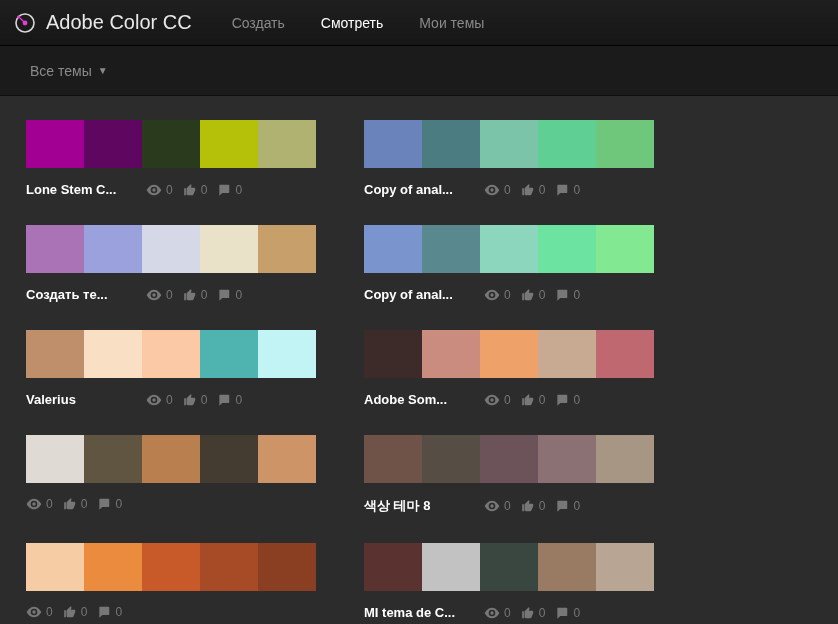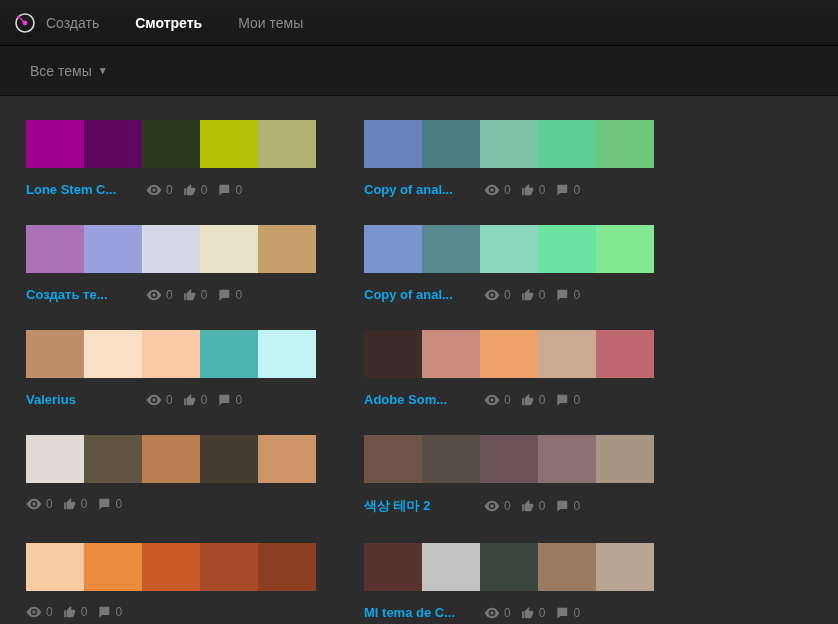--- a/index.html
+++ b/index.html
@@ -29,21 +29,21 @@
     font-size: 20px;
     font-weight: 300;
     margin-right: 40px;
   }
   .nav-tabs { display:flex; gap: 36px; }
   .nav-tab {
     color: #8a8a8a;
     font-size: 14px;
     cursor: pointer;
   }
-  .nav-tab.active { color: #fff; font-weight:700; }
+  .nav-tab.active { color: #fff; font-weight:400; }
   .filter-bar {
     height: 50px;
     background: #1b1b1b;
     display:flex;
     align-items:center;
     padding: 0 30px;
     border-bottom: 1px solid #0e0e0e;
   }
   .filter-bar .filter-label {
     color: #8a8a8a;
@@ -72,21 +72,21 @@
     cursor:pointer;
   }
   .swatch { flex:1; }
   .card-footer {
     display:flex;
     align-items:center;
     margin-top: 14px;
     font-size: 13px;
   }
   .theme-title {
-    color:#0ea5e9;
+    color:#ffffff;
     font-weight:700;
     flex: 1;
     white-space: nowrap;
     overflow:hidden;
     text-overflow: ellipsis;
     max-width: 120px;
   }
   .stats {
     display:flex;
     align-items:center;
@@ -104,20 +104,21 @@
 
 <div class="topbar">
   <div class="logo">
     <svg width="22" height="22" viewBox="0 0 22 22">
       <circle cx="11" cy="11" r="9" fill="none" stroke="#d8d8d8" stroke-width="1.6"></circle>
       <circle cx="11" cy="11" r="2.4" fill="#e83ad4"></circle>
       <circle cx="4.5" cy="5" r="1.6" fill="#e83ad4"></circle>
       <line x1="6" y1="6" x2="10" y2="10" stroke="#e83ad4" stroke-width="1.3"></line>
     </svg>
   </div>
+  <div class="app-title">Adobe Color CC</div>
   <div class="nav-tabs">
     <div class="nav-tab">Создать</div>
     <div class="nav-tab active">Смотреть</div>
     <div class="nav-tab">Мои темы</div>
   </div>
 </div>
 
 <div class="filter-bar">
   <div style="display:flex;align-items:center;cursor:pointer;">
     <span class="filter-label">Все темы</span>
@@ -401,21 +402,21 @@
       </div>
       <div class="card">
         <div class="swatches">
           <div class="swatch" style="background: rgb(111, 82, 72);"></div>
           <div class="swatch" style="background: rgb(86, 77, 69);"></div>
           <div class="swatch" style="background: rgb(107, 83, 89);"></div>
           <div class="swatch" style="background: rgb(139, 113, 115);"></div>
           <div class="swatch" style="background: rgb(167, 150, 132);"></div>
         </div>
         <div class="card-footer">
-          <div class="theme-title">색상 테마 2</div>
+          <div class="theme-title">색상 테마 8</div>
           <div class="stats">
             <div class="stat">
               <span class="icon eye">
                 <svg viewBox="0 0 24 16">
                   <path d="M12 0C5 0 1 8 1 8s4 8 11 8 11-8 11-8S19 0 12 0zm0 13a5 5 0 1 1 0-10 5 5 0 0 1 0 10z"></path>
                   <circle cx="12" cy="8" r="2.5"></circle>
                 </svg>
               </span>
               <span>0</span>
             </div>

